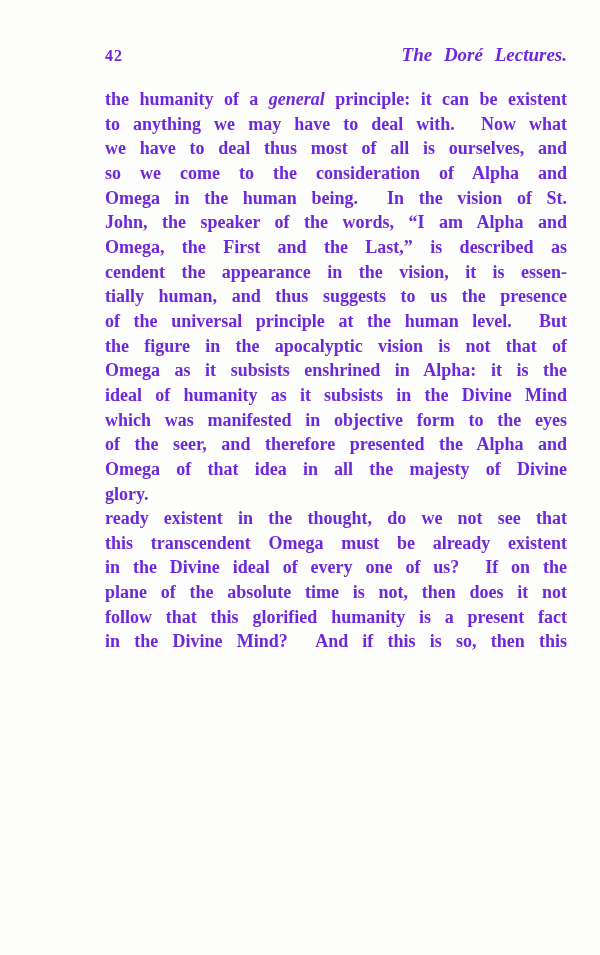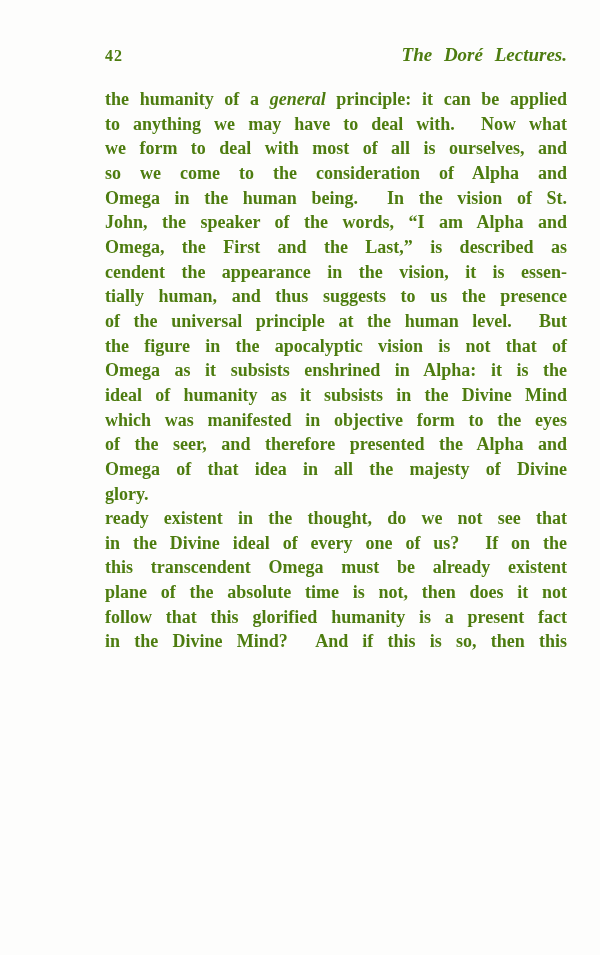--- a/index.html
+++ b/index.html
@@ -8,21 +8,21 @@
     width: 600px;
     height: 955px;
     background: #fdfdfc;
     overflow: hidden;
   }
   .page {
     position: absolute;
     left: 105px;
     top: 44px;
     width: 462px;
-    color: #4d7c0f;
+    color: #6d28d9;
     font-family: "Liberation Serif", "DejaVu Serif", serif;
     font-weight: bold;
   }
   .header {
     position: relative;
     height: 24px;
   }
   .pagenum {
     position: absolute;
     left: 0;
@@ -59,37 +59,37 @@
 </style>
 </head>
 <body>
 
 <div class="page">
   <div class="header">
     <span class="pagenum">42</span>
     <span class="title">The Doré Lectures.</span>
   </div>
   <div class="body-text">
-      <div class="line"><span>the humanity of a </span><span class="it">general</span><span> principle: it can be applied</span></div>
+      <div class="line"><span>the humanity of a </span><span class="it">general</span><span> principle: it can be existent</span></div>
       <div class="line"><span>to anything we may have to deal with.&nbsp; Now what</span></div>
-      <div class="line"><span>we form to deal with most of all is ourselves, and</span></div>
+      <div class="line"><span>we have to deal thus most of all is ourselves, and</span></div>
       <div class="line"><span>so we come to the consideration of Alpha and</span></div>
       <div class="line"><span>Omega in the human being.&nbsp; In the vision of St.</span></div>
       <div class="line"><span>John, the speaker of the words, “I am Alpha and</span></div>
       <div class="line"><span>Omega, the First and the Last,” is described as</span></div>
       <div class="line"><span>cendent the appearance in the vision, it is essen-</span></div>
       <div class="line"><span>tially human, and thus suggests to us the presence</span></div>
       <div class="line"><span>of the universal principle at the human level.&nbsp; But</span></div>
       <div class="line"><span>the figure in the apocalyptic vision is not that of</span></div>
       <div class="line"><span>Omega as it subsists enshrined in Alpha: it is the</span></div>
       <div class="line"><span>ideal of humanity as it subsists in the Divine Mind</span></div>
       <div class="line"><span>which was manifested in objective form to the eyes</span></div>
       <div class="line"><span>of the seer, and therefore presented the Alpha and</span></div>
       <div class="line"><span>Omega of that idea in all the majesty of Divine</span></div>
       <div class="line last"><span>glory.</span></div>
       <div class="line"><span>ready existent in the thought, do we not see that</span></div>
+      <div class="line"><span>this transcendent Omega must be already existent</span></div>
       <div class="line"><span>in the Divine ideal of every one of us?&nbsp; If on the</span></div>
-      <div class="line"><span>this transcendent Omega must be already existent</span></div>
       <div class="line"><span>plane of the absolute time is not, then does it not</span></div>
       <div class="line"><span>follow that this glorified humanity is a present fact</span></div>
       <div class="line"><span>in the Divine Mind?&nbsp; And if this is so, then this</span></div>
     </div>
 </div>
 
 </body></html>

